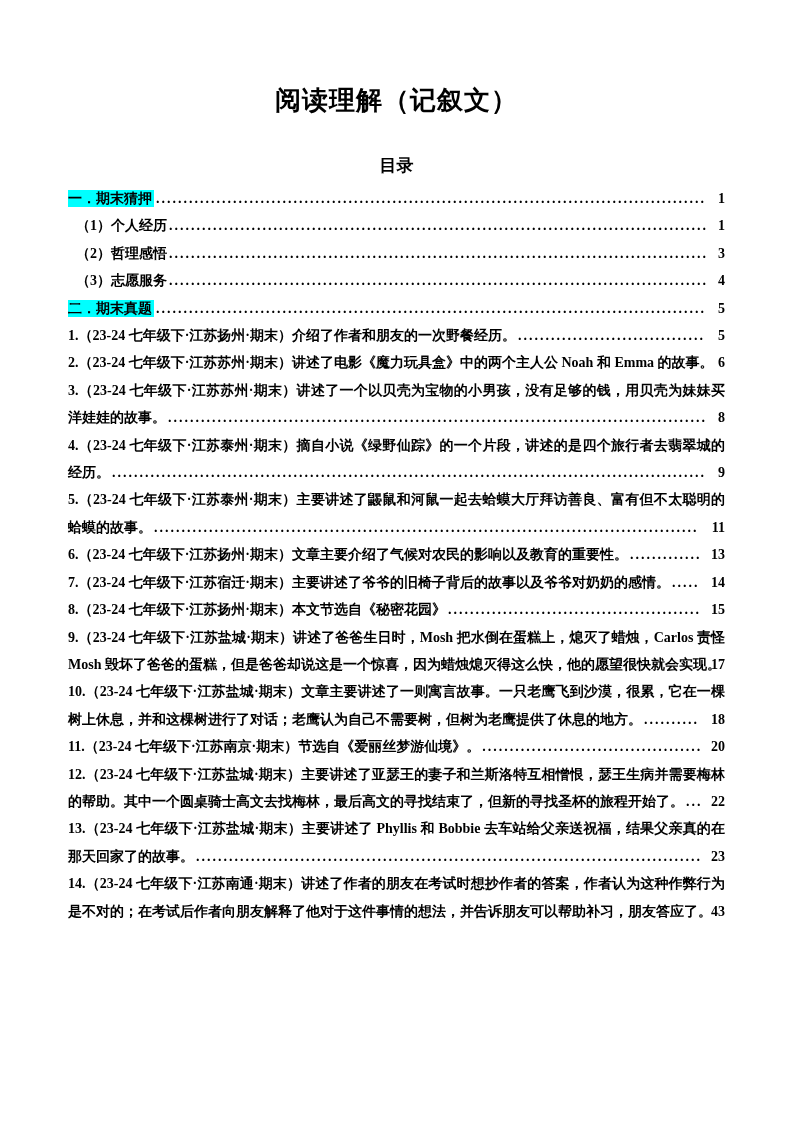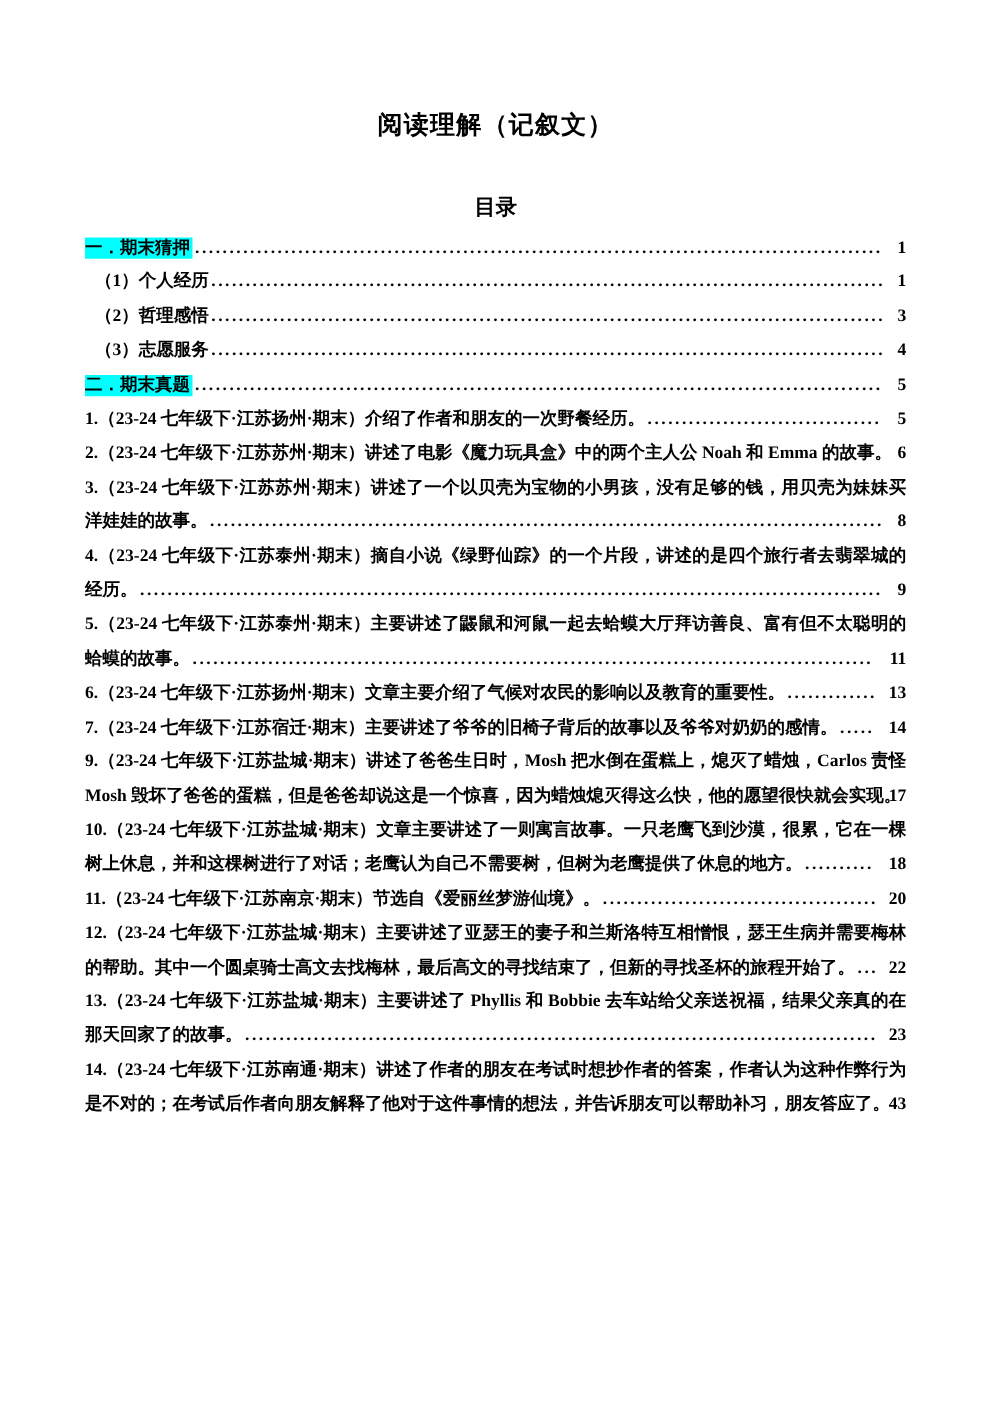--- a/index.html
+++ b/index.html
@@ -13,21 +13,21 @@
     min-height: 1122px;
     box-sizing: border-box;
     margin: 0 auto;
     padding: 86px 68px 40px 68px;
     background: #ffffff;
     color: #000000;
     font-family: "Liberation Serif", "DejaVu Serif", serif;
   }
   .doc-title {
     margin: 0;
-    font-size: 20px;
+    font-size: 26px;
     line-height: 29px;
     font-weight: bold;
     text-align: center;
     letter-spacing: 1px;
   }
   .doc-subtitle {
     margin: 38px 0 0 0;
     font-size: 15px;
     line-height: 22px;
     font-weight: bold;
@@ -83,20 +83,21 @@
       <p class="toc-entry sub"><span class="t">（2）哲理感悟</span><span class="leader">..................................................................................................</span><span class="pg">3</span></p>
       <p class="toc-entry sub"><span class="t">（3）志愿服务</span><span class="leader">..................................................................................................</span><span class="pg">4</span></p>
       <p class="toc-entry section"><span class="t hl">二．期末真题</span><span class="leader">....................................................................................................</span><span class="pg">5</span></p>
       <p class="toc-entry item"><span class="t">1.（23-24 七年级下·江苏扬州·期末）介绍了作者和朋友的一次野餐经历。</span><span class="leader">..................................</span><span class="pg">5</span></p>
       <p class="toc-entry item"><span class="t">2.（23-24 七年级下·江苏苏州·期末）讲述了电影《魔力玩具盒》中的两个主人公 Noah 和 Emma 的故事。</span><span class="leader"></span><span class="pg">6</span></p>
       <p class="toc-entry item"><span class="t">3.（23-24 七年级下·江苏苏州·期末）讲述了一个以贝壳为宝物的小男孩，没有足够的钱，用贝壳为妹妹买洋娃娃的故事。</span><span class="leader">..................................................................................................</span><span class="pg">8</span></p>
       <p class="toc-entry item"><span class="t">4.（23-24 七年级下·江苏泰州·期末）摘自小说《绿野仙踪》的一个片段，讲述的是四个旅行者去翡翠城的经历。</span><span class="leader">............................................................................................................</span><span class="pg">9</span></p>
       <p class="toc-entry item"><span class="t">5.（23-24 七年级下·江苏泰州·期末）主要讲述了鼹鼠和河鼠一起去蛤蟆大厅拜访善良、富有但不太聪明的蛤蟆的故事。</span><span class="leader">...................................................................................................</span><span class="pg">11</span></p>
       <p class="toc-entry item"><span class="t">6.（23-24 七年级下·江苏扬州·期末）文章主要介绍了气候对农民的影响以及教育的重要性。</span><span class="leader">.............</span><span class="pg">13</span></p>
       <p class="toc-entry item"><span class="t">7.（23-24 七年级下·江苏宿迁·期末）主要讲述了爷爷的旧椅子背后的故事以及爷爷对奶奶的感情。</span><span class="leader">.....</span><span class="pg">14</span></p>
+      <p class="toc-entry item"><span class="t">8.（23-24 七年级下·江苏扬州·期末）本文节选自《秘密花园》</span><span class="leader">..............................................</span><span class="pg">15</span></p>
       <p class="toc-entry item"><span class="t">9.（23-24 七年级下·江苏盐城·期末）讲述了爸爸生日时，Mosh 把水倒在蛋糕上，熄灭了蜡烛，Carlos 责怪 Mosh 毁坏了爸爸的蛋糕，但是爸爸却说这是一个惊喜，因为蜡烛熄灭得这么快，他的愿望很快就会实现。</span><span class="leader"></span><span class="pg">17</span></p>
       <p class="toc-entry item"><span class="t">10.（23-24 七年级下·江苏盐城·期末）文章主要讲述了一则寓言故事。一只老鹰飞到沙漠，很累，它在一棵树上休息，并和这棵树进行了对话；老鹰认为自己不需要树，但树为老鹰提供了休息的地方。</span><span class="leader">..........</span><span class="pg">18</span></p>
       <p class="toc-entry item"><span class="t">11.（23-24 七年级下·江苏南京·期末）节选自《爱丽丝梦游仙境》。</span><span class="leader">........................................</span><span class="pg">20</span></p>
       <p class="toc-entry item"><span class="t">12.（23-24 七年级下·江苏盐城·期末）主要讲述了亚瑟王的妻子和兰斯洛特互相憎恨，瑟王生病并需要梅林的帮助。其中一个圆桌骑士高文去找梅林，最后高文的寻找结束了，但新的寻找圣杯的旅程开始了。</span><span class="leader">...</span><span class="pg">22</span></p>
       <p class="toc-entry item"><span class="t">13.（23-24 七年级下·江苏盐城·期末）主要讲述了 Phyllis 和 Bobbie 去车站给父亲送祝福，结果父亲真的在那天回家了的故事。</span><span class="leader">............................................................................................</span><span class="pg">23</span></p>
       <p class="toc-entry item"><span class="t">14.（23-24 七年级下·江苏南通·期末）讲述了作者的朋友在考试时想抄作者的答案，作者认为这种作弊行为是不对的；在考试后作者向朋友解释了他对于这件事情的想法，并告诉朋友可以帮助补习，朋友答应了。</span><span class="leader"></span><span class="pg">43</span></p>
     </nav>
 </div>
 
 </body></html>

